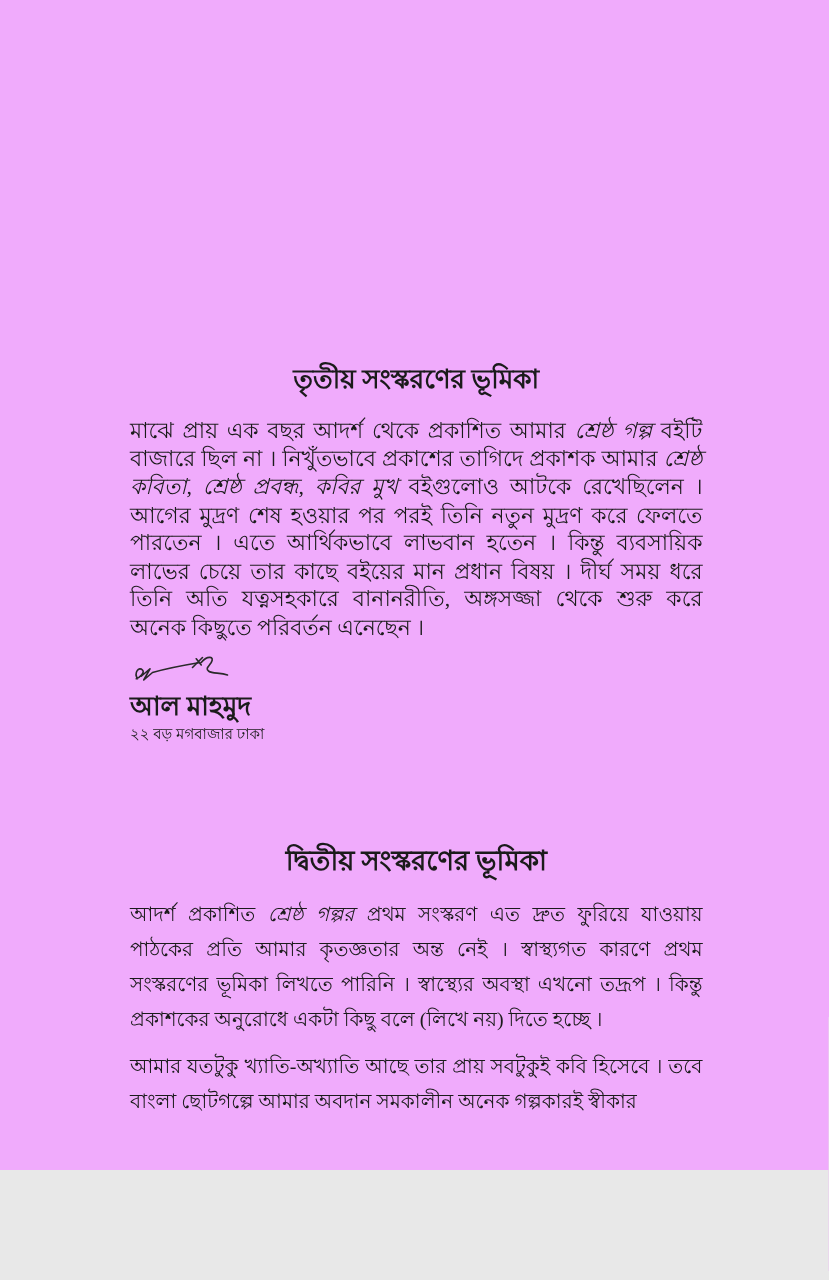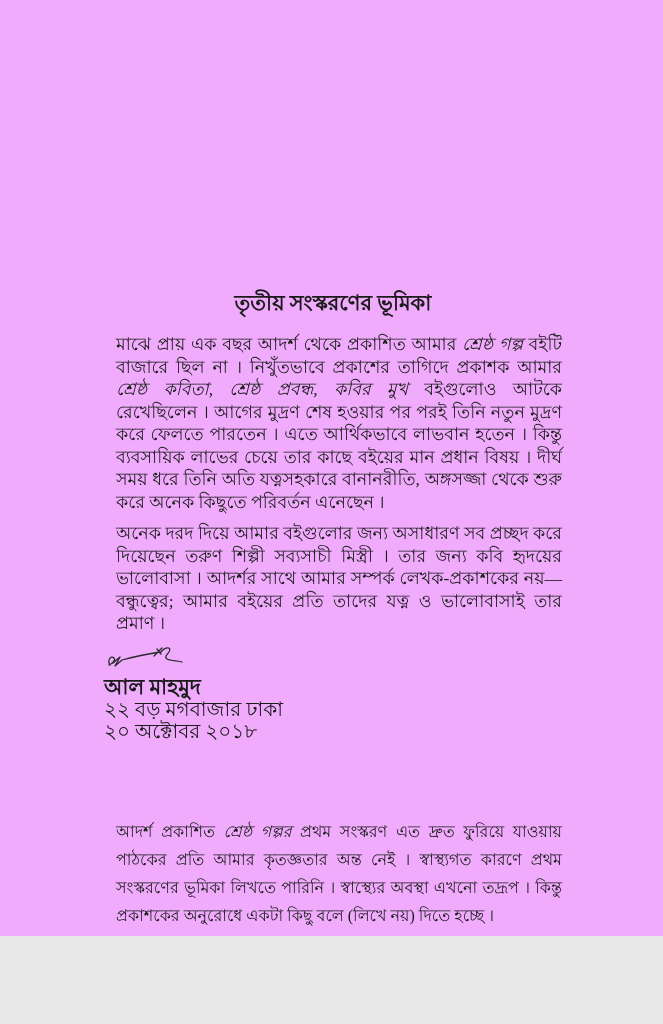--- a/index.html
+++ b/index.html
@@ -35,77 +35,76 @@
     line-height: 22.5px;
   }
   .preface-2 .section-title {
     font-size: 22px;
   }
   .preface-2 .body-text {
     font-size: 16px;
     line-height: 28px;
   }
   .body-text {
-    margin: 0 0 9px 12px;
+    margin: 0 0 9px 0;
     text-align: justify;
   }
   .italic {
     font-style: italic;
   }
   .signature-block {
     margin: 2px 0 4px 0;
     height: 28px;
   }
   .signature-block svg {
     display: block;
   }
   .author-name {
     font-weight: bold;
     font-size: 21px;
     line-height: 22px;
   }
   .author-line {
-    font-size: 20px;
+    font-size: 12px;
     line-height: 22px;
   }
   .section-gap {
     height: 76px;
   }
 </style>
 </head>
 <body>
 
 <div class="page">
   <div class="content">
 
     <section class="preface-3">
       <h2 class="section-title">তৃতীয় সংস্করণের ভূমিকা</h2>
 
       <p class="body-text"><span>মাঝে প্রায় এক বছর আদর্শ থেকে প্রকাশিত আমার </span><span class="italic">শ্রেষ্ঠ গল্প</span><span> বইটি বাজারে ছিল না । নিখুঁতভাবে প্রকাশের তাগিদে প্রকাশক আমার </span><span class="italic">শ্রেষ্ঠ কবিতা, শ্রেষ্ঠ প্রবন্ধ, কবির মুখ</span><span> বইগুলোও আটকে রেখেছিলেন । আগের মুদ্রণ শেষ হওয়ার পর পরই তিনি নতুন মুদ্রণ করে ফেলতে পারতেন । এতে আর্থিকভাবে লাভবান হতেন । কিন্তু ব্যবসায়িক লাভের চেয়ে তার কাছে বইয়ের মান প্রধান বিষয় । দীর্ঘ সময় ধরে তিনি অতি যত্নসহকারে বানানরীতি, অঙ্গসজ্জা থেকে শুরু করে অনেক কিছুতে পরিবর্তন এনেছেন ।</span></p>
 
-      <p class="body-text">অনেক দরদ দিয়ে আমার বইগুলোর জন্য অসাধারণ সব প্রচ্ছদ করে দিয়েছেন তরুণ শিল্পী সব্যসাচী মিস্ত্রী । তার জন্য কবি হৃদয়ের ভালোবাসা । আদর্শর সাথে আমার সম্পর্ক লেখক-প্রকাশকের নয়— বন্ধুত্বের; আমার বইয়ের প্রতি তাদের যত্ন ও ভালোবাসাই তার প্রমাণ ।</p>
 
       <div class="signature-block">
         <svg width="84" height="28" viewBox="0 0 84 28">
           <g fill="none" stroke="#2a2a2a" stroke-width="1.3" stroke-linecap="round" stroke-linejoin="round">
             <path d="M6 21 C3 16 7 11 10 14 C12 16 8 20 5 21 M9 19 L16 13 L11 22 L18 16 C32 12 44 10 56 8"></path>
             <path d="M50 12 L58 4 M53 5 L57 10"></path>
             <path d="M57 8 C62 2 68 3 65 8 C63 11 60 13 63 15 C66 17 72 16 78 18"></path>
           </g>
         </svg>
       </div>
 
       <div class="author-name">আল মাহমুদ</div>
       <div class="author-line">২২ বড় মগবাজার ঢাকা</div>
-      <div class="author-line">২০ অক্টোবর ২০১৮</div>
     </section>
 
     <div class="section-gap"></div>
 
     <section class="preface-2">
+      <h2 class="section-title">দ্বিতীয় সংস্করণের ভূমিকা</h2>
 
       <p class="body-text"><span>আদর্শ প্রকাশিত </span><span class="italic">শ্রেষ্ঠ গল্পর</span><span> প্রথম সংস্করণ এত দ্রুত ফুরিয়ে যাওয়ায় পাঠকের প্রতি আমার কৃতজ্ঞতার অন্ত নেই । স্বাস্থ্যগত কারণে প্রথম সংস্করণের ভূমিকা লিখতে পারিনি । স্বাস্থ্যের অবস্থা এখনো তদ্রূপ । কিন্তু প্রকাশকের অনুরোধে একটা কিছু বলে (লিখে নয়) দিতে হচ্ছে ।</span></p>
 
       <p class="body-text">আমার যতটুকু খ্যাতি-অখ্যাতি আছে তার প্রায় সবটুকুই কবি হিসেবে । তবে বাংলা ছোটগল্পে আমার অবদান সমকালীন অনেক গল্পকারই স্বীকার</p>
     </section>
 
   </div>
 </div>
 
 </body></html>

